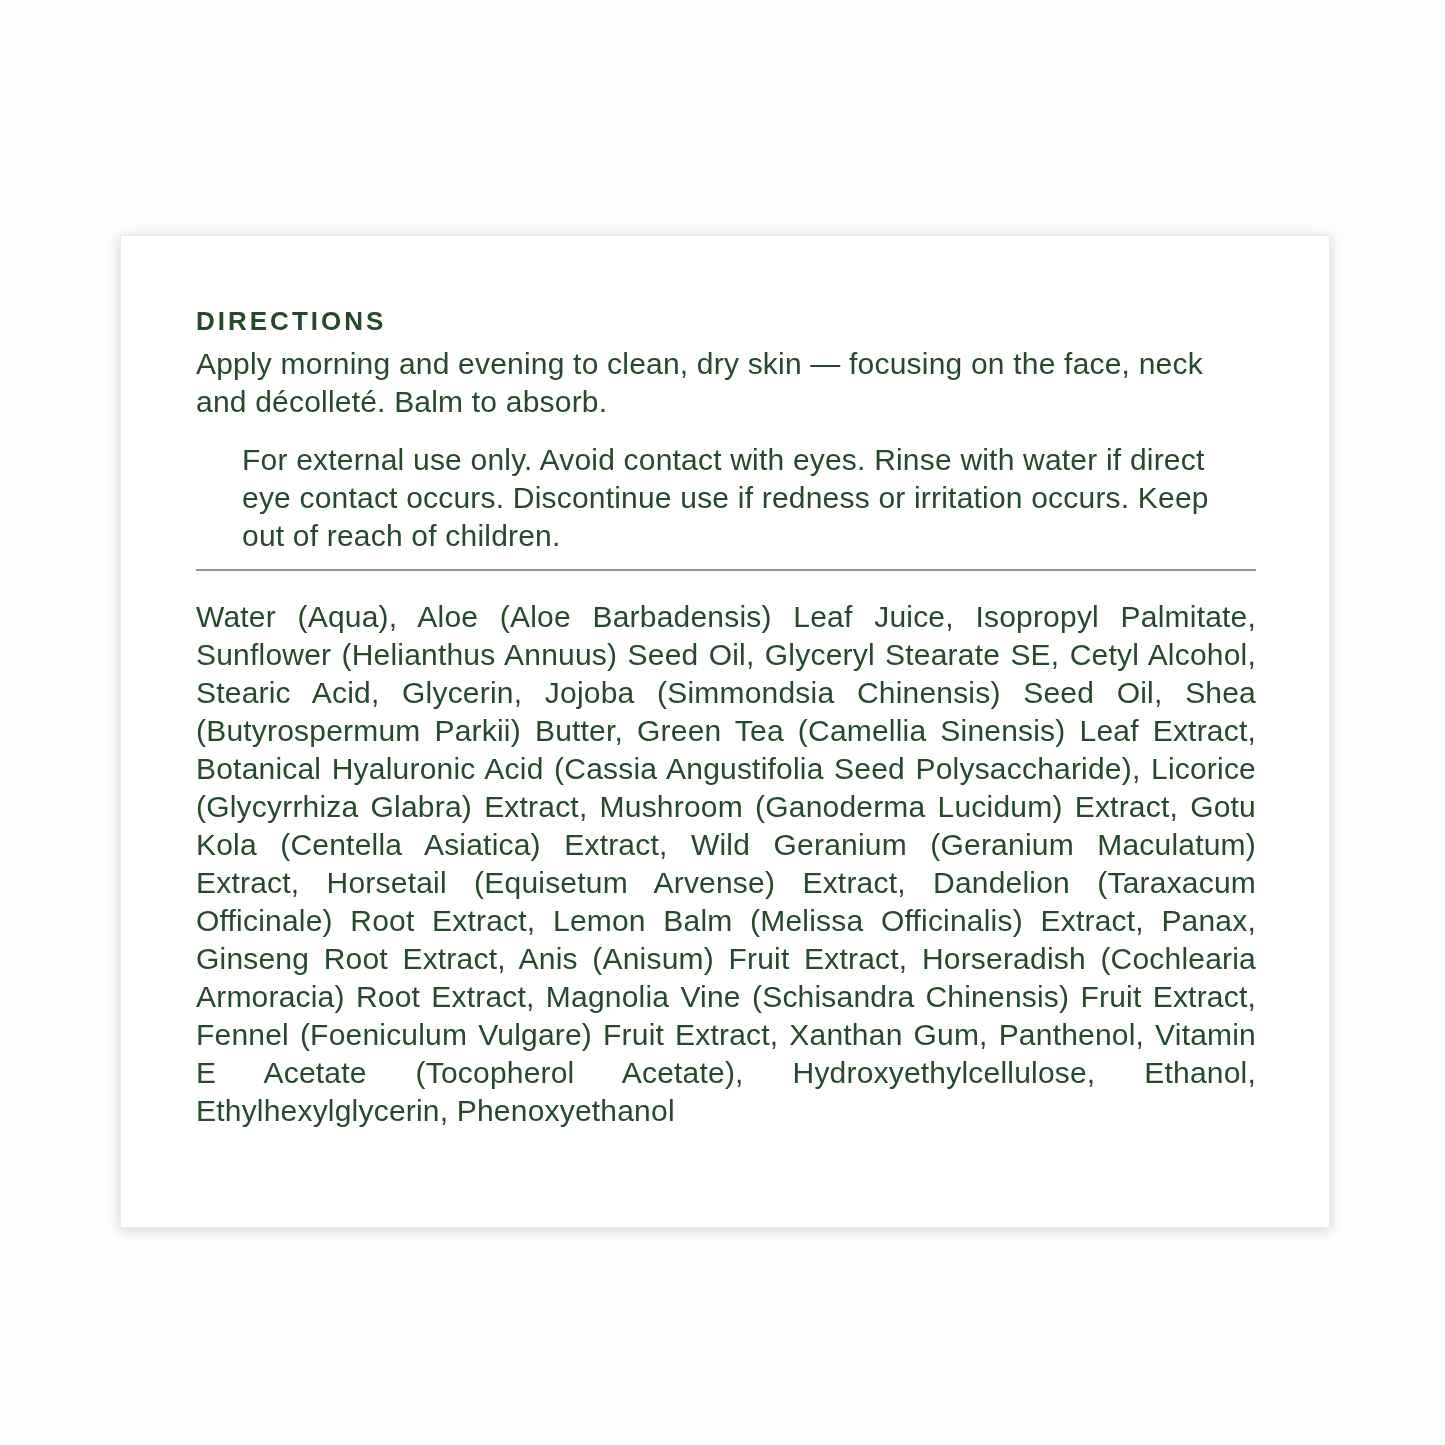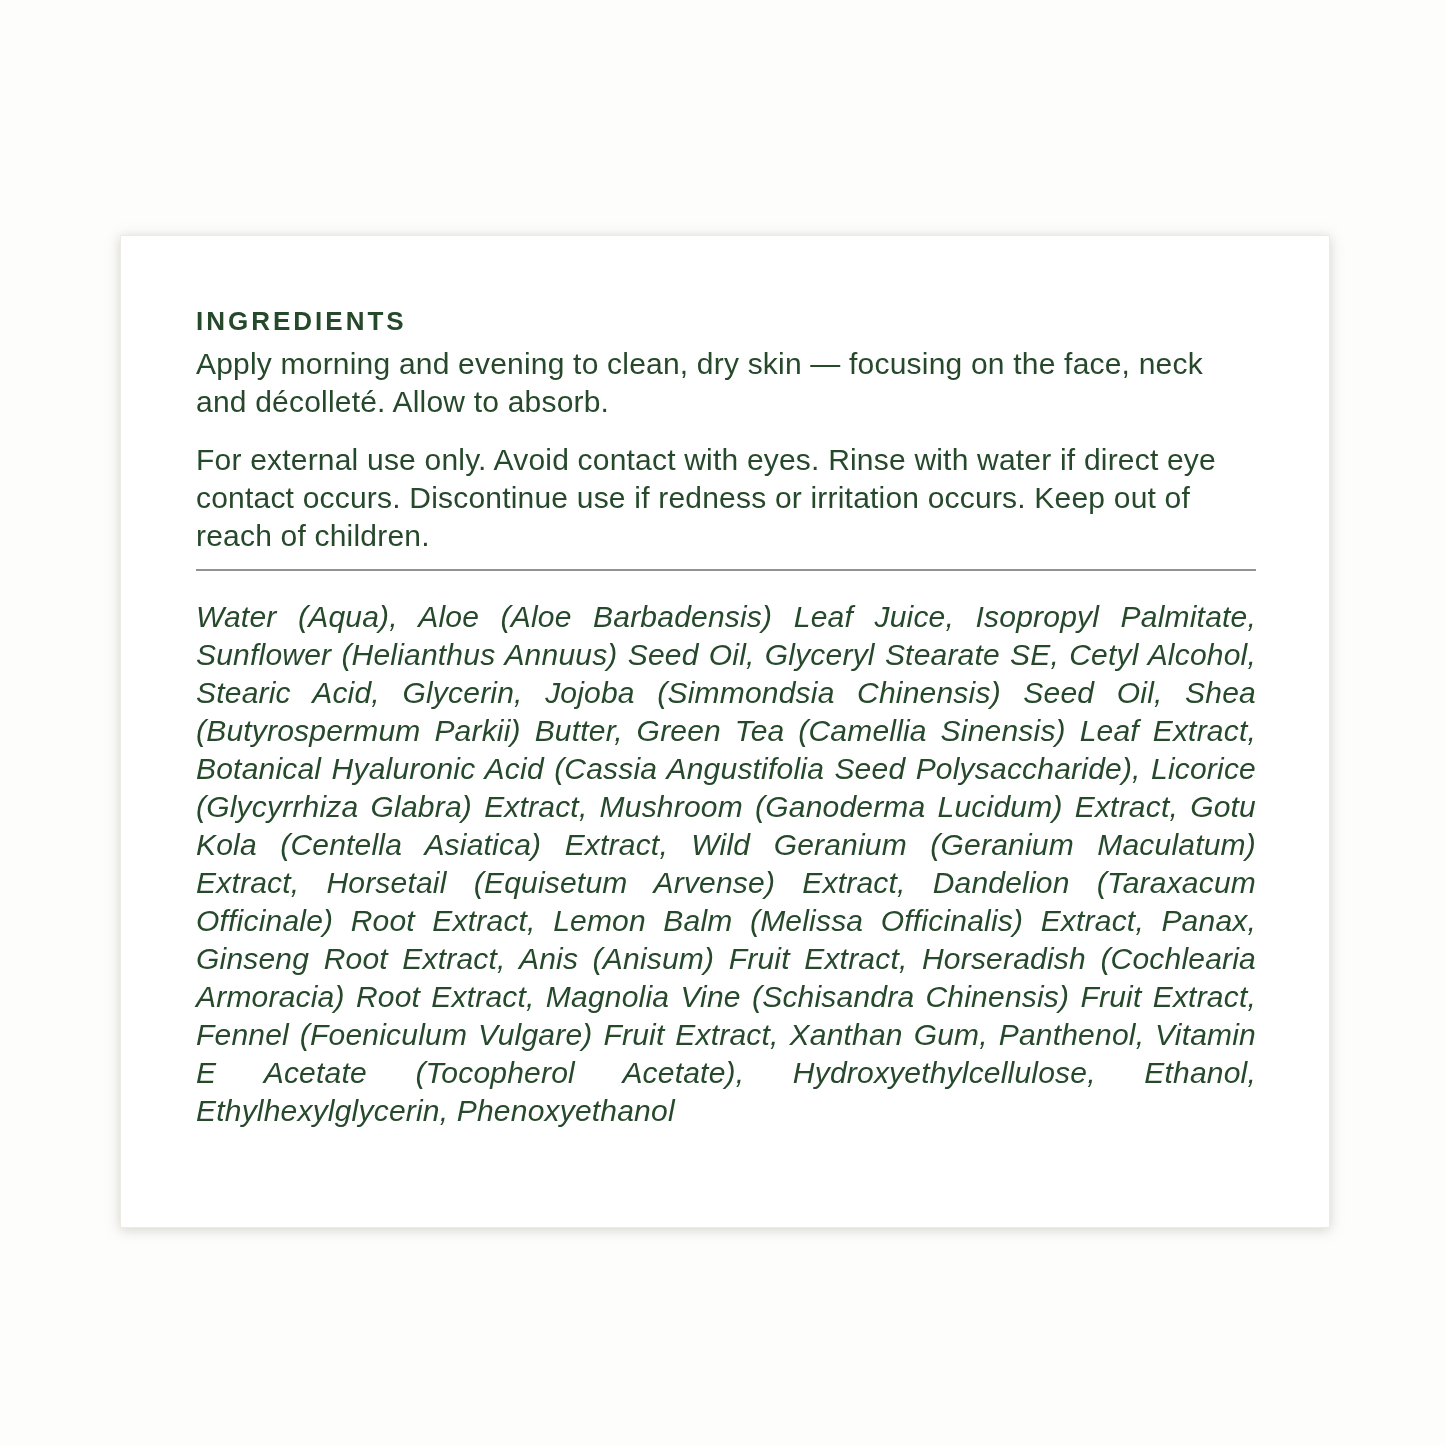--- a/index.html
+++ b/index.html
@@ -44,41 +44,40 @@
     color: var(--ink);
   }
   .body-text {
     font-size: 30px;
     font-weight: 400;
     line-height: 38px;
     letter-spacing: 0.2px;
     color: var(--ink);
   }
   .directions-para { margin-bottom: 20px; }
-  .directions-para:last-of-type { margin-bottom: 0; }
+  .directions-para:last-of-type { margin-bottom: 0; margin-left: 46px; }
   .divider {
     border: none;
     border-top: 2px solid var(--divider);
     margin: 14px 0 27px 0;
   }
   .ingredients-text {
     text-align: justify;
-    font-style: italic;
   }
 </style>
 </head>
 <body>
 
 <div class="stage">
   <div class="label-card">
     <div class="card-inner">
 
       <section>
-        <h2 class="section-heading">INGREDIENTS</h2>
-        <p class="body-text directions-para">Apply morning and evening to clean, dry skin — focusing on the face, neck and décolleté. Allow to absorb.</p>
+        <h2 class="section-heading">DIRECTIONS</h2>
+        <p class="body-text directions-para">Apply morning and evening to clean, dry skin — focusing on the face, neck and décolleté. Balm to absorb.</p>
         <p class="body-text directions-para">For external use only. Avoid contact with eyes. Rinse with water if direct eye contact occurs. Discontinue use if redness or irritation occurs. Keep out of reach of children.</p>
       </section>
 
       <hr class="divider">
 
       <section>
         <p class="body-text ingredients-text">Water (Aqua), Aloe (Aloe Barbadensis) Leaf Juice, Isopropyl Palmitate, Sunflower (Helianthus Annuus) Seed Oil, Glyceryl Stearate SE, Cetyl Alcohol, Stearic Acid, Glycerin, Jojoba (Simmondsia Chinensis) Seed Oil, Shea (Butyrospermum Parkii) Butter, Green Tea (Camellia Sinensis) Leaf Extract, Botanical Hyaluronic Acid (Cassia Angustifolia Seed Polysaccharide), Licorice (Glycyrrhiza Glabra) Extract, Mushroom (Ganoderma Lucidum) Extract, Gotu Kola (Centella Asiatica) Extract, Wild Geranium (Geranium Maculatum) Extract, Horsetail (Equisetum Arvense) Extract, Dandelion (Taraxacum Officinale) Root Extract, Lemon Balm (Melissa Officinalis) Extract, Panax, Ginseng Root Extract, Anis (Anisum) Fruit Extract, Horseradish (Cochlearia Armoracia) Root Extract, Magnolia Vine (Schisandra Chinensis) Fruit Extract, Fennel (Foeniculum Vulgare) Fruit Extract, Xanthan Gum, Panthenol, Vitamin E Acetate (Tocopherol Acetate), Hydroxyethylcellulose, Ethanol, Ethylhexylglycerin, Phenoxyethanol</p>
       </section>
 
     </div>

